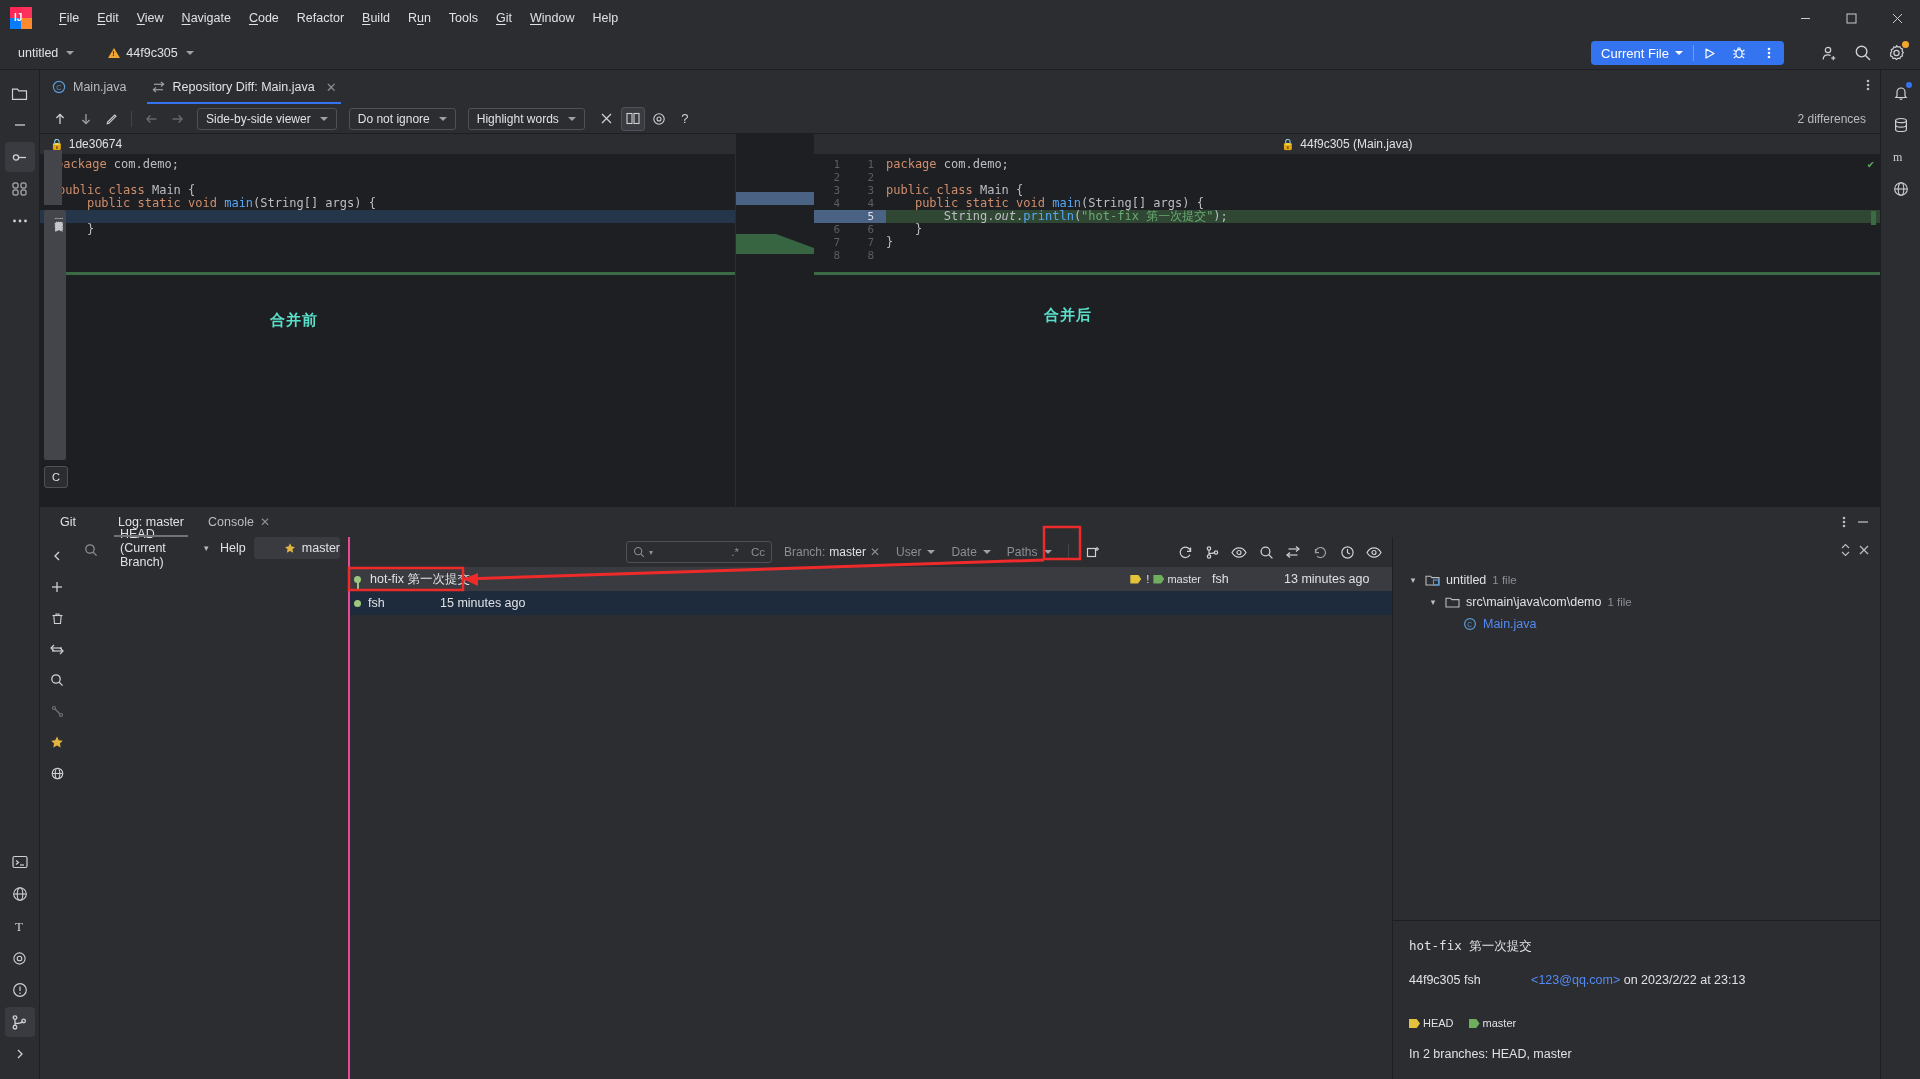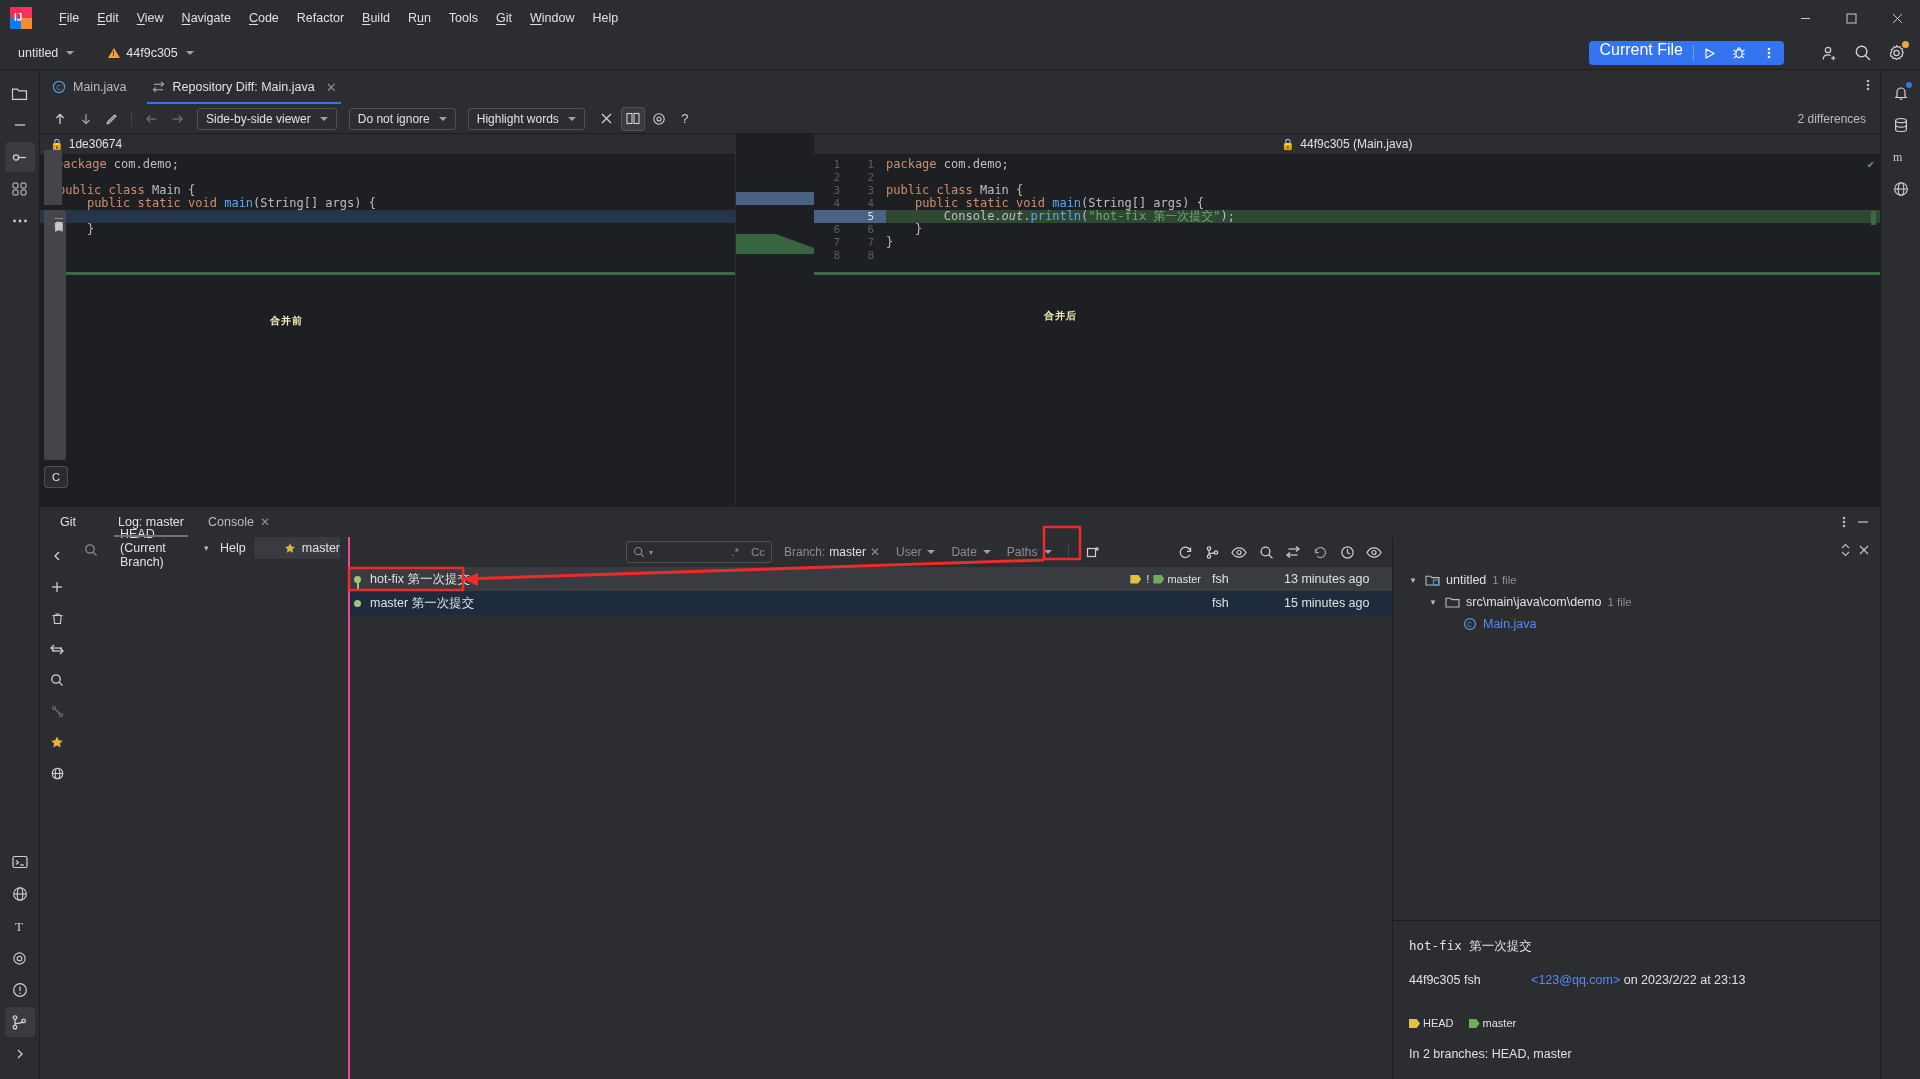--- a/index.html
+++ b/index.html
@@ -39,21 +39,21 @@
   }
   .crumb { display:flex; align-items:center; gap:6px; padding:3px 6px; border-radius:3px; color:#dfe1e5; font-size:12.5px; }
   .chev { width:0;height:0;border-left:4px solid transparent;border-right:4px solid transparent;border-top:4px solid #9da0a8; margin-left:2px; }
   .warn-tri { width:0;height:0;border-left:6px solid transparent;border-right:6px solid transparent;border-bottom:10px solid #f0a732; position:relative;}
   .warn-tri::after{content:"!";position:absolute;left:-2px;top:2px;font-size:7px;color:#3a2a00;font-weight:bold;}
 
   #nav-right { position:absolute; right:8px; top:0; height:34px; display:flex; align-items:center; gap:4px; }
   #runcfg {
     display:flex; align-items:center; height:24px; background:#3574f0; border-radius:4px; overflow:hidden;
   }
-  #runcfg .label { padding:0 10px; color:#fff; font-size:16px; display:flex; align-items:center; gap:6px; height:24px;flex-direction:column; }
+  #runcfg .label { padding:0 10px; color:#fff; font-size:13px; display:flex; align-items:center; gap:6px; height:24px; }
   #runcfg .sep { width:1px; height:16px; background:#6d9ef5; }
   #runcfg .ibtn { width:30px; height:24px; display:flex; align-items:center; justify-content:center; }
   .chev-w { width:0;height:0;border-left:4px solid transparent;border-right:4px solid transparent;border-top:4px solid #ffffff; }
   .tb-icon { width:30px; height:30px; display:flex; align-items:center; justify-content:center; border-radius:4px; color:#ced0d6; }
 
   
   #main { display:flex; height:1079px - 70px; height:calc(1079px - 70px); }
 
   
   #rail-left {
@@ -113,21 +113,21 @@
   .ln2 { display:inline-block; width:46px; text-align:right; color:#5a5d63; font-size:11px; padding-right:12px; }
   .kw { color:#cf8e6d; }
   .pl { color:#bcbec4; }
   .str { color:#6aab73; }
   .fn { color:#56a8f5; }
   .ital { font-style:italic; color:#bcbec4; }
   .ln-add { background:#2f4733; }
   .cursorline { background:#26364a; }
 
   .watermark {
-    position:absolute; color:#fef9c3; font-size:10px; font-weight:bold; letter-spacing:1px;
+    position:absolute; color:#5eead4; font-size:15px; font-weight:bold; letter-spacing:1px;
     opacity:.95;
   }
 
   
   #diffmid { width:78px; flex:0 0 78px; background:#1e1f22; position:relative; }
 
   
   #bottom { flex:1; display:flex; flex-direction:column; background:#2b2d30; border-top:1px solid #1e1f22; min-height:0; }
   #bt-tabs { height:30px; display:flex; align-items:center; gap:4px; padding-left:10px; position:relative; }
   .btab { padding:0 10px; height:30px; display:flex; align-items:center; font-size:12.5px; color:#b9bcc0; position:relative; }
@@ -540,21 +540,21 @@
         <div class="diffpane right">
           <div class="pane-title center-t">
             <span class="lock-ico">🔒</span>
             <span>44f9c305 (Main.java)</span>
           </div>
           <div class="codearea mono" style="padding-top:4px;">
             <div class="code-line"><span class="ln">1</span><span class="ln2">1</span><span class="kw">package</span><span class="pl"> com.demo;</span></div>
             <div class="code-line"><span class="ln">2</span><span class="ln2">2</span></div>
             <div class="code-line"><span class="ln">3</span><span class="ln2">3</span><span class="kw">public class</span><span class="pl"> Main {</span></div>
             <div class="code-line"><span class="ln">4</span><span class="ln2">4</span><span class="pl">    </span><span class="kw">public static void</span><span class="fn"> main</span><span class="pl">(String[] args) {</span></div>
-            <div class="code-line ln-add"><span class="ln" style="background:#4a6384;">&nbsp;</span><span class="ln2" style="background:#4a6384;color:#dfe1e5;">5</span><span class="pl">        Console.</span><span class="ital">out</span><span class="pl">.</span><span class="fn">println</span><span class="pl">(</span><span class="str">"hot-fix 第一次提交"</span><span class="pl">);</span></div>
+            <div class="code-line ln-add"><span class="ln" style="background:#4a6384;">&nbsp;</span><span class="ln2" style="background:#4a6384;color:#dfe1e5;">5</span><span class="pl">        String.</span><span class="ital">out</span><span class="pl">.</span><span class="fn">println</span><span class="pl">(</span><span class="str">"hot-fix 第一次提交"</span><span class="pl">);</span></div>
             <div class="code-line"><span class="ln">6</span><span class="ln2">6</span><span class="pl">    }</span></div>
             <div class="code-line"><span class="ln">7</span><span class="ln2">7</span><span class="pl">}</span></div>
             <div class="code-line"><span class="ln">8</span><span class="ln2">8</span></div>
             <div style="height:10px;"></div>
             <div style="height:3px;background:#3a6b45;"></div>
             <div class="watermark" style="left:230px;top:155px;">合并后</div>
             <div style="position:absolute;right:6px;top:4px;color:#5fa85f;font-size:11px;">✔</div>
             <div style="position:absolute;right:4px;top:57px;width:5px;height:14px;background:#3a6b45;"></div>
           </div>
         </div>
@@ -783,21 +783,20 @@
                     <span>master</span>
                   </span>
               </div>
               <div class="author">fsh</div>
               <div class="when">13 minutes ago</div>
             </div>
             <div class="commit-row sel2">
               <div class="graph-col">
                 <div class="gdot" style="top:9px;"></div>
               </div>
-              <div class="msg">master 第一次提交</div>
               <div class="author">fsh</div>
               <div class="when">15 minutes ago</div>
             </div>
           </div>
         </div>
 
         <div id="detailpane">
           <div id="detail-head">
             <span>
               <svg width="13" height="14" viewBox="0 0 13 14" stroke="#b9bcc0" stroke-width="1.2" fill="none">

